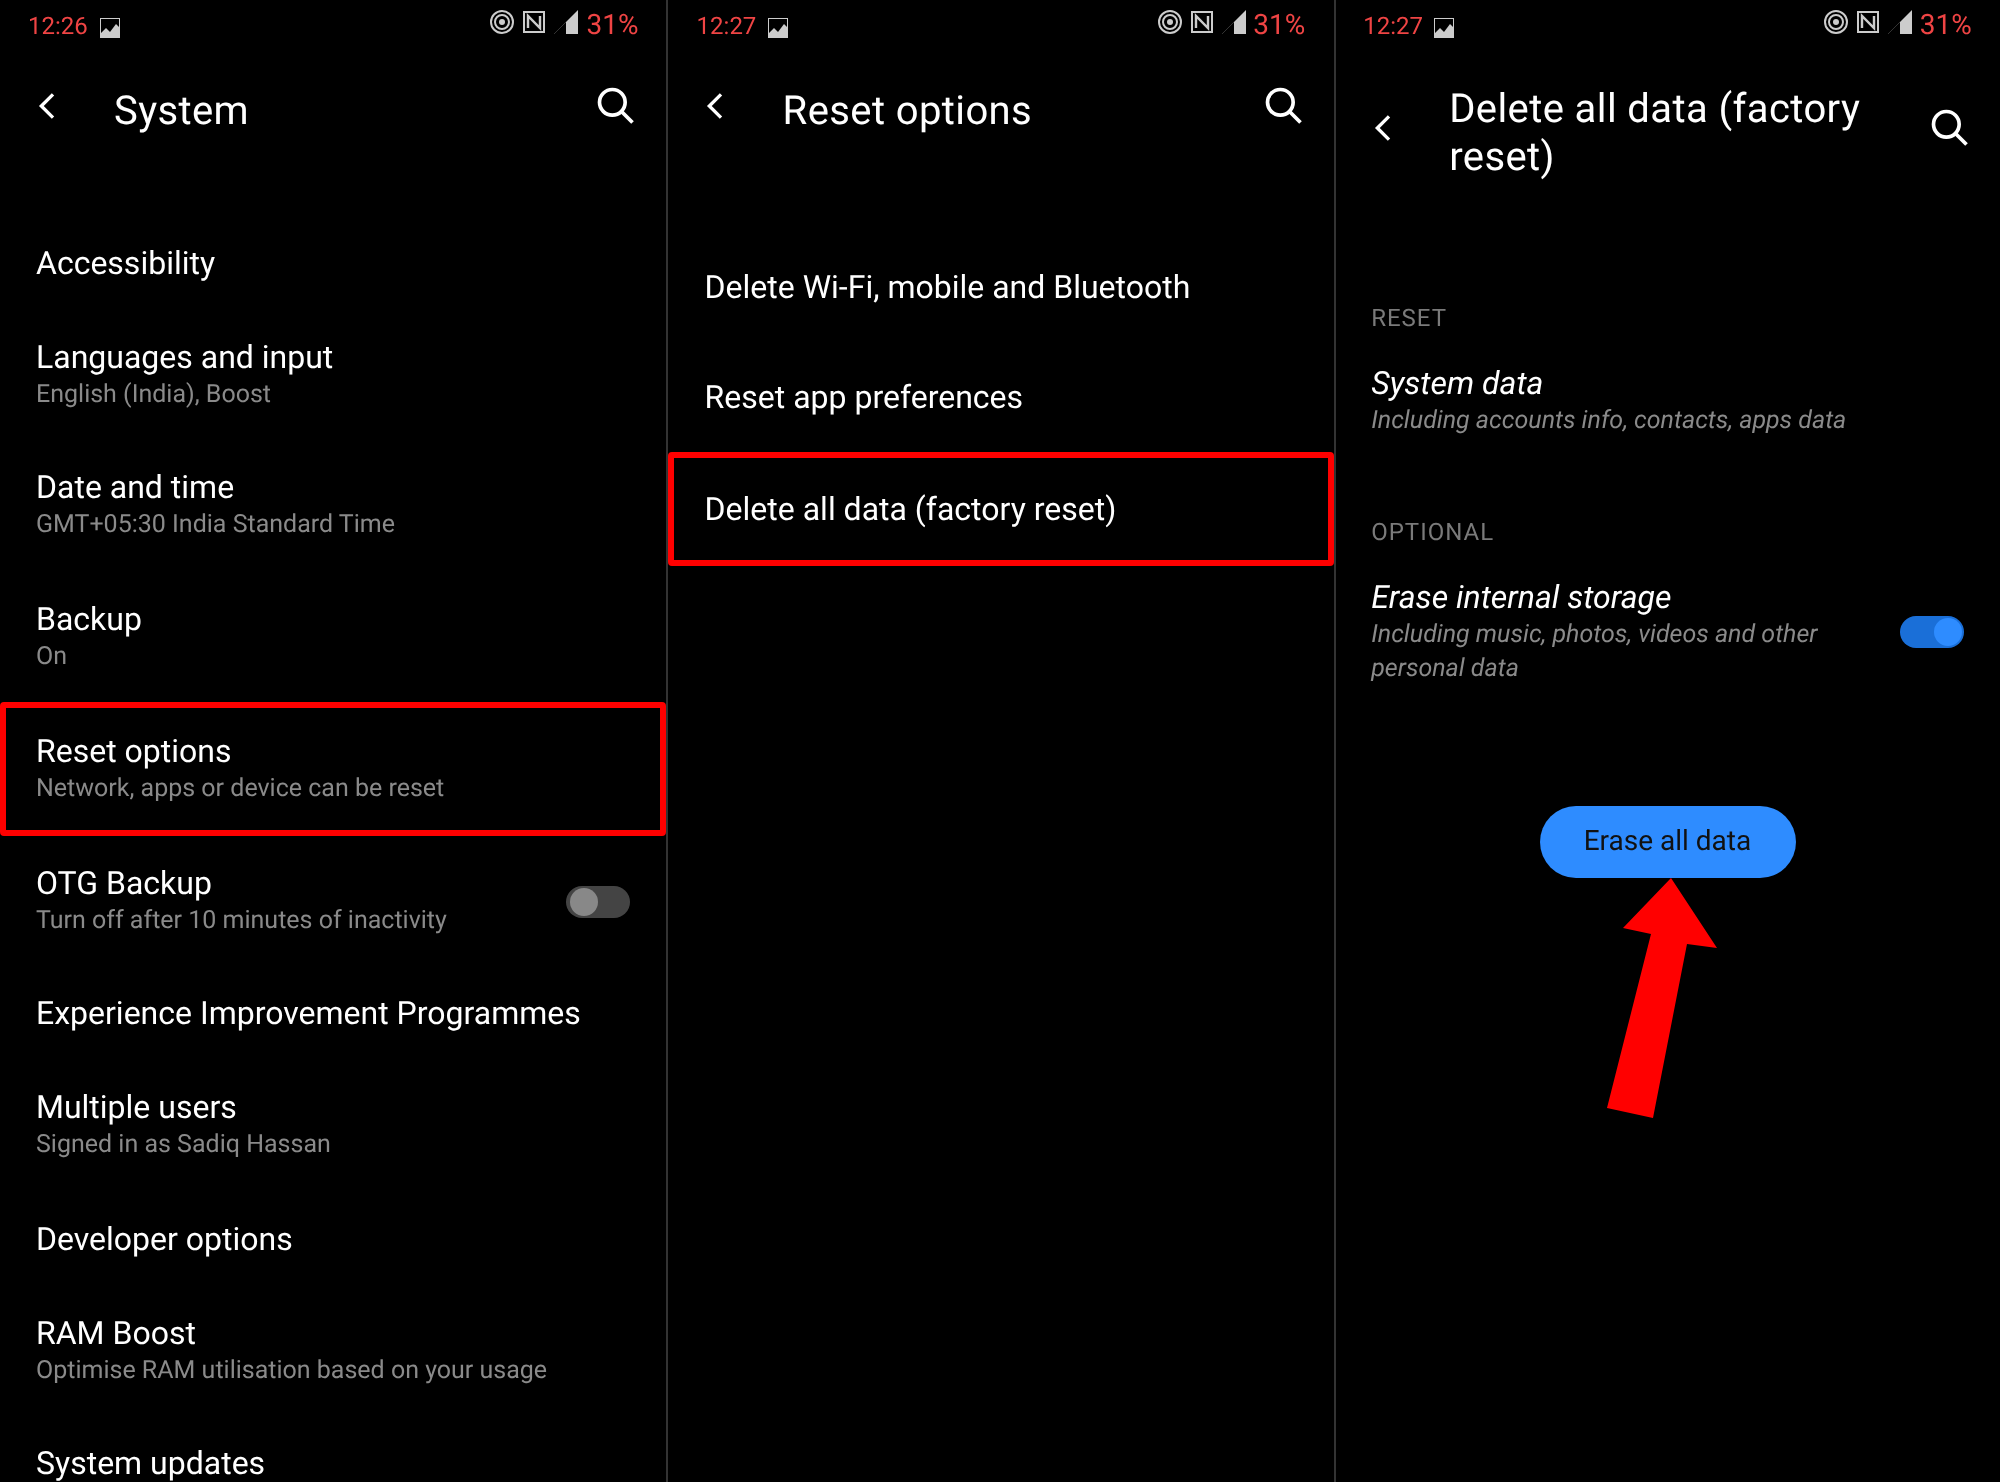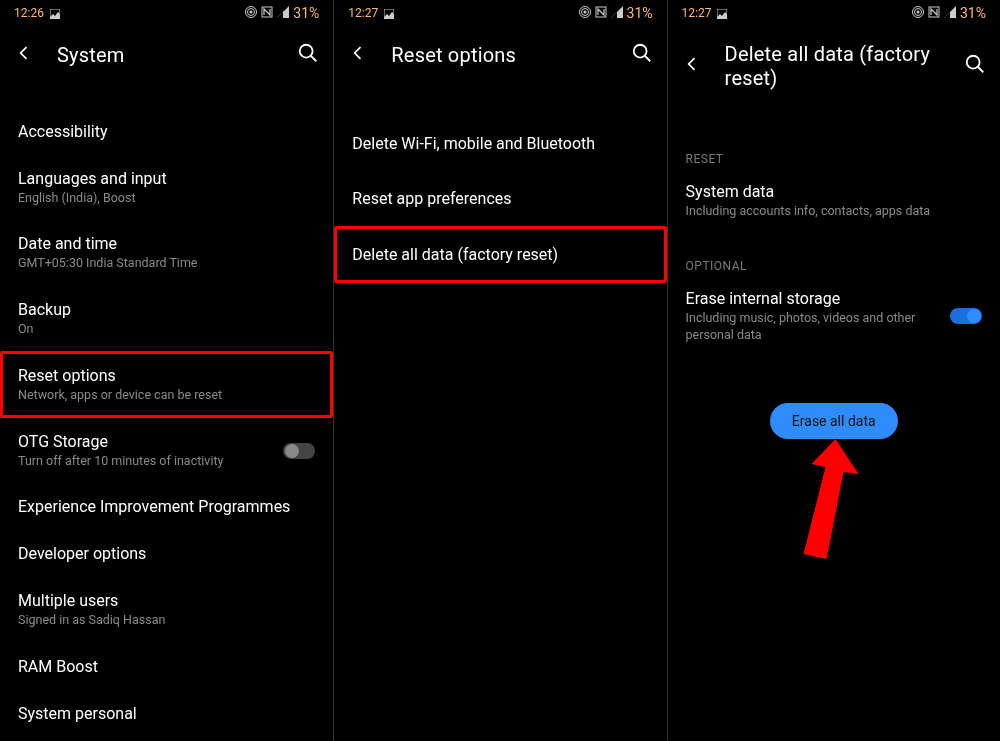--- a/index.html
+++ b/index.html
@@ -21,21 +21,21 @@
   .screen + .screen {
     border-left: 1px solid #333;
   }
   .status-bar {
     display: flex;
     justify-content: space-between;
     align-items: center;
     padding: 4px 14px 2px;
     font-size: 12px;
     height: 24px;
-    color: #fdba74;
+    color: #ef4444;
   }
   .status-left {
     display: flex;
     align-items: center;
     gap: 6px;
   }
   .status-right {
     display: flex;
     align-items: center;
     gap: 4px;
@@ -153,20 +153,21 @@
   }
   .picture-icon {
     width: 10px; height: 10px;
     display: inline-block;
   }
   .screen3 .content {
     padding-top: 10px;
   }
   .screen3 .list-item {
     padding: 10px 18px;
+    font-style: italic;
   }
   .screen2 .content {
     padding-top: 38px;
   }
   .screen2 .list-item {
     padding: 18px 18px;
   }
 </style>
 </head>
 <body>
@@ -238,49 +239,50 @@
       </div>
     </div>
     <div class="list-item highlight-red" style="padding:12px 15px;">
       <div class="item-text-col">
         <div class="item-title">Reset options</div>
         <div class="item-sub">Network, apps or device can be reset</div>
       </div>
     </div>
     <div class="list-item">
       <div class="item-text-col">
-        <div class="item-title">OTG Storage</div>
+        <div class="item-title">OTG Backup</div>
         <div class="item-sub">Turn off after 10 minutes of inactivity</div>
       </div>
       <div class="toggle"></div>
     </div>
     <div class="list-item">
       <div class="item-text-col">
         <div class="item-title">Experience Improvement Programmes</div>
-      </div>
-    </div>
-    <div class="list-item">
-      <div class="item-text-col">
-        <div class="item-title">Developer options</div>
       </div>
     </div>
     <div class="list-item">
       <div class="item-text-col">
         <div class="item-title">Multiple users</div>
         <div class="item-sub">Signed in as Sadiq Hassan</div>
       </div>
     </div>
     <div class="list-item">
       <div class="item-text-col">
+        <div class="item-title">Developer options</div>
+      </div>
+    </div>
+    <div class="list-item">
+      <div class="item-text-col">
         <div class="item-title">RAM Boost</div>
-      </div>
-    </div>
-    <div class="list-item">
-      <div class="item-text-col">
-        <div class="item-title">System personal</div>
+        <div class="item-sub">Optimise RAM utilisation based on your usage</div>
+      </div>
+    </div>
+    <div class="list-item">
+      <div class="item-text-col">
+        <div class="item-title">System updates</div>
       </div>
     </div>
   </div>
 </div>
 
 <div class="screen screen2">
   <div class="status-bar">
     <div class="status-left">
       <span>12:27</span>
       <span class="picture-icon">

